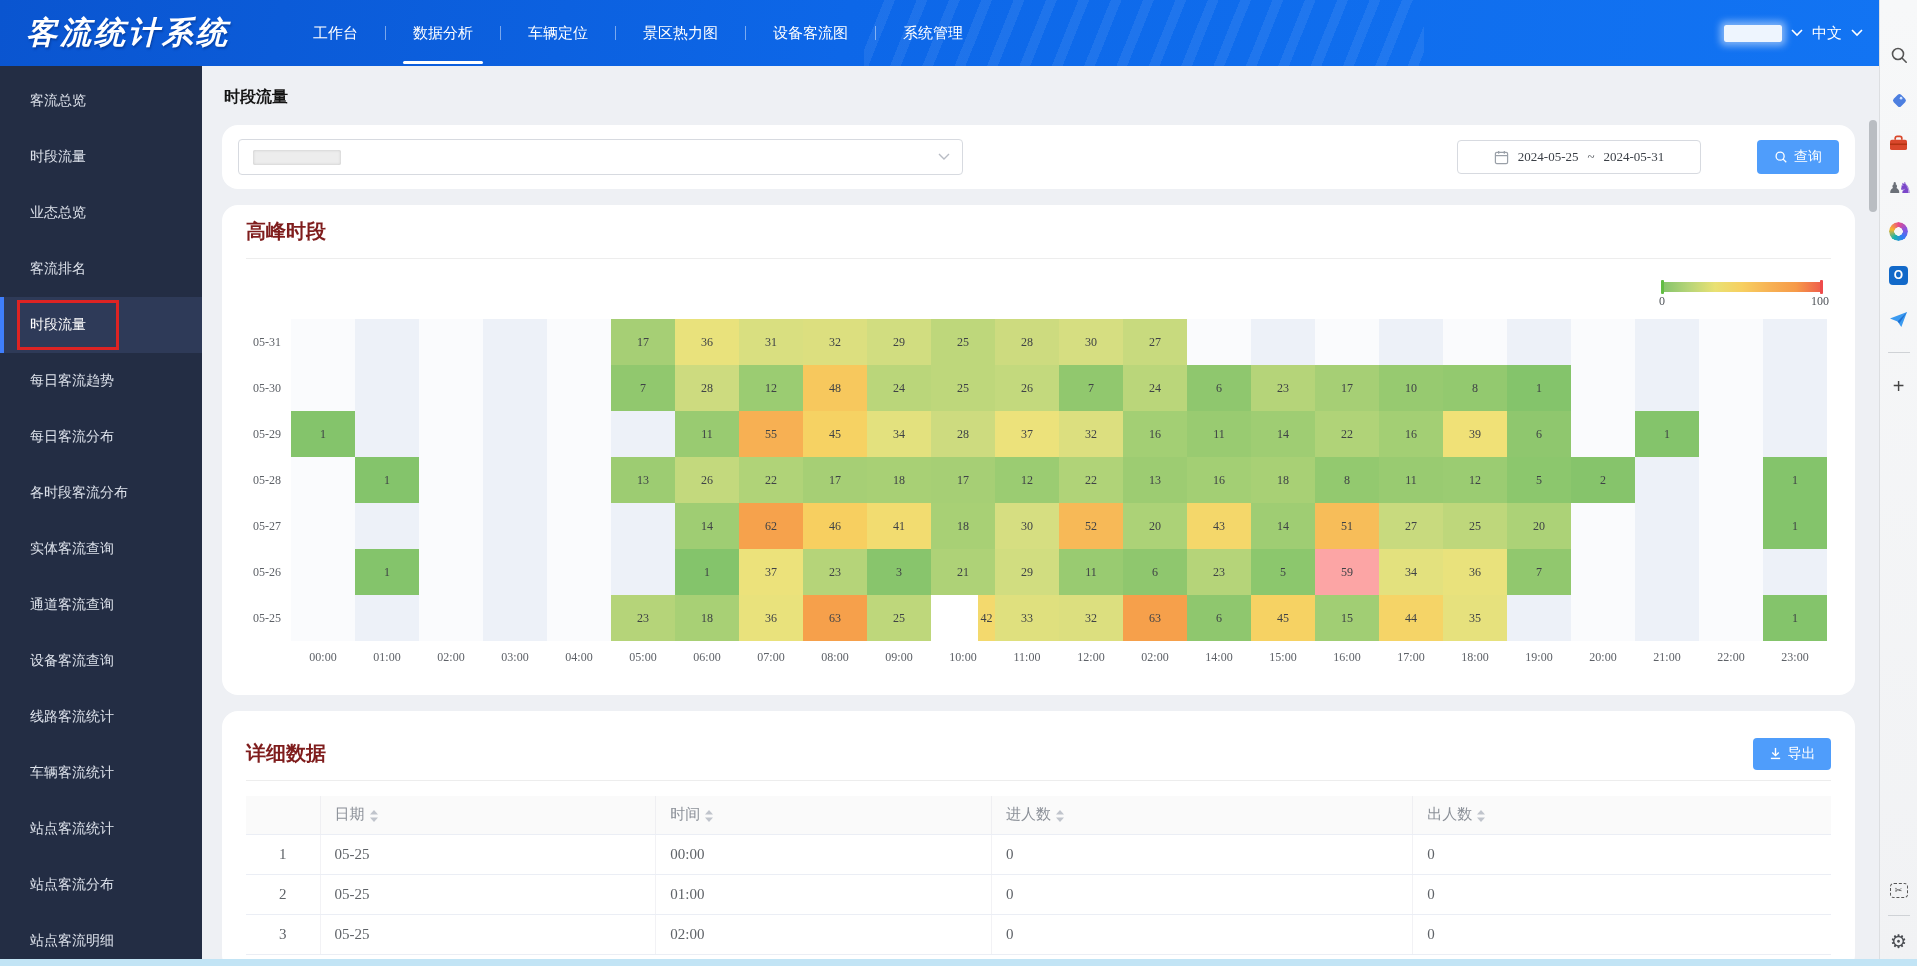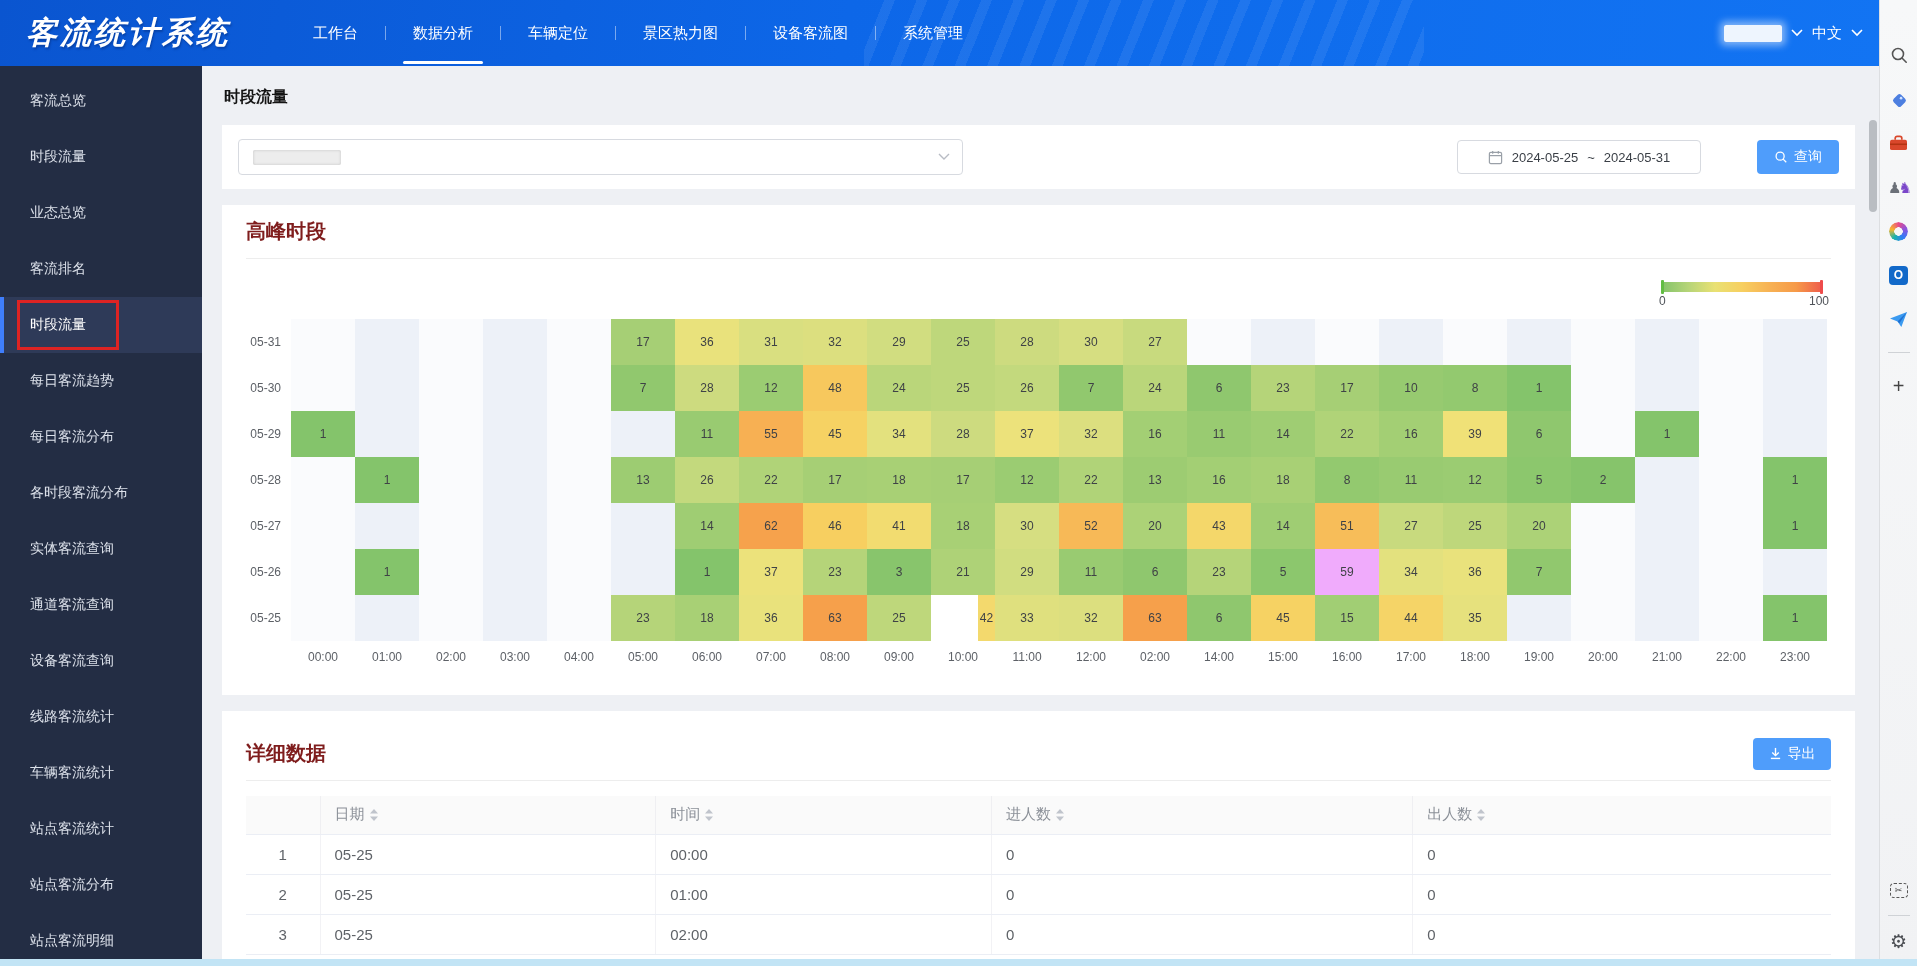--- a/index.html
+++ b/index.html
@@ -33,21 +33,21 @@
 
   .layout { display:flex; height:909px; }
   .sidebar { width:202px; flex-shrink:0; background:#232d44; padding-top:7px; overflow:hidden; }
   .side-item { height:56px; display:flex; align-items:center; padding-left:30px; color:#dce1ea; font-size:14px; cursor:pointer; position:relative; }
   .side-item.active { background:#2e3a58; color:#fff; }
   .side-item.active::before { content:''; position:absolute; left:0; top:0; bottom:0; width:4px; background:#3f7efc; }
   .annotation-box { position:absolute; left:17px; top:3px; width:102px; height:50px; border:3px solid #dd2323; pointer-events:none; }
 
   .main { flex:1; background:#eef0f4; padding:14px 24px 0 20px; overflow:hidden; }
   .page-title { font-size:16px; font-weight:bold; color:#141414; margin:7px 0 17px 2px; }
-  .card { background:#fff; border-radius:0; }
+  .card { background:#fff; border-radius:16px;font-family:Liberation Serif, serif; }
   .filter-card { display:flex; align-items:center; padding:14px 16px; margin-bottom:16px; }
   .select-box { width:725px; height:36px; border:1px solid #d7dae0; border-radius:4px; display:flex; align-items:center; padding:0 12px; background:#fff; cursor:pointer; }
   .redact-select { width:88px; height:15px; margin-left:2px; background:#ededed; border-radius:2px; box-shadow:0 0 5px 3px rgba(255,255,255,.9), inset 0 0 3px rgba(120,120,120,.35); }
   .select-box .chev2 { margin-left:auto; }
   .date-box { margin-left:auto; width:244px; height:34px; border:1px solid #d7dae0; border-radius:4px; display:flex; align-items:center; justify-content:center; gap:9px; font-size:13px; color:#3a3f46; cursor:pointer; background:#fff; }
   .btn-blue { background:#4f9dfb; color:#fff; border:none; border-radius:4px; height:34px; display:flex; align-items:center; justify-content:center; gap:6px; font-size:14px; cursor:pointer; font-family:inherit; }
   .query-btn { width:82px; margin-left:56px; }
   .export-btn { width:78px; height:32px; }
 
   .peak-card { padding:0 24px 24px; margin-bottom:16px; }
@@ -307,21 +307,21 @@
             <div class="heat-cell" style="background: rgb(132, 196, 107);">1</div>
             <div class="heat-cell" style="background: rgb(236, 226, 123);">37</div>
             <div class="heat-cell" style="background: rgb(181, 212, 121);">23</div>
             <div class="heat-cell" style="background: rgb(136, 197, 108);">3</div>
             <div class="heat-cell" style="background: rgb(174, 210, 119);">21</div>
             <div class="heat-cell" style="background: rgb(209, 221, 128);">29</div>
             <div class="heat-cell" style="background: rgb(153, 203, 113);">11</div>
             <div class="heat-cell" style="background: rgb(143, 199, 110);">6</div>
             <div class="heat-cell" style="background: rgb(181, 212, 121);">23</div>
             <div class="heat-cell" style="background: rgb(140, 199, 109);">5</div>
-            <div class="heat-cell" style="background: #f0abfc;">59</div>
+            <div class="heat-cell" style="background: #fca5a5;">59</div>
             <div class="heat-cell" style="background: rgb(227, 225, 126);">34</div>
             <div class="heat-cell" style="background: rgb(233, 226, 124);">36</div>
             <div class="heat-cell" style="background: rgb(145, 200, 110);">7</div>
             <div class="heat-cell empty even"></div>
             <div class="heat-cell empty odd"></div>
             <div class="heat-cell empty even"></div>
             <div class="heat-cell empty odd"></div>
             <div class="heat-ylabel">05-25</div>
             <div class="heat-cell empty even"></div>
             <div class="heat-cell empty odd"></div>

